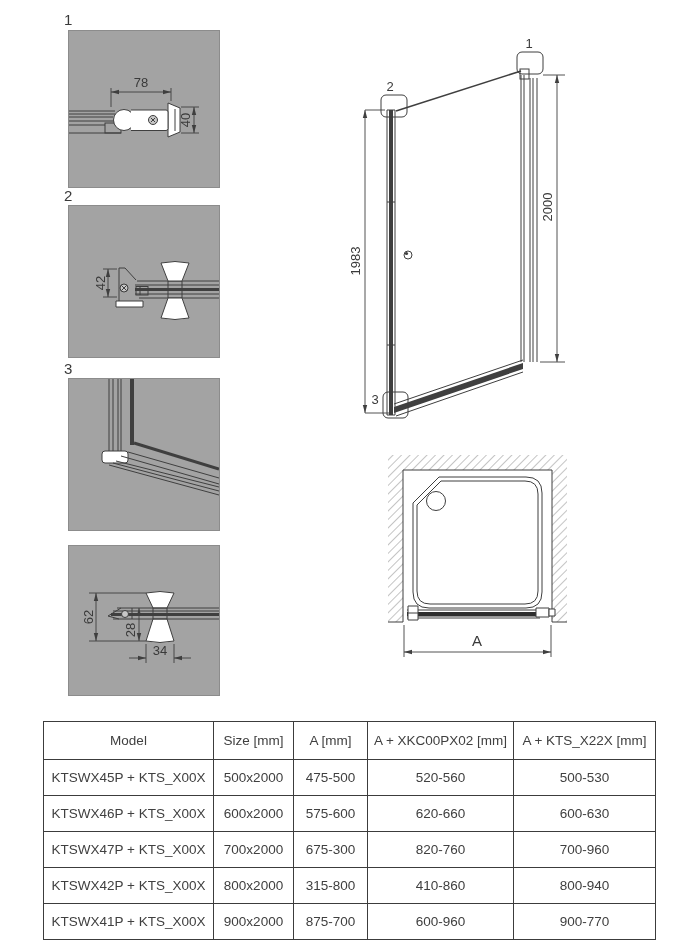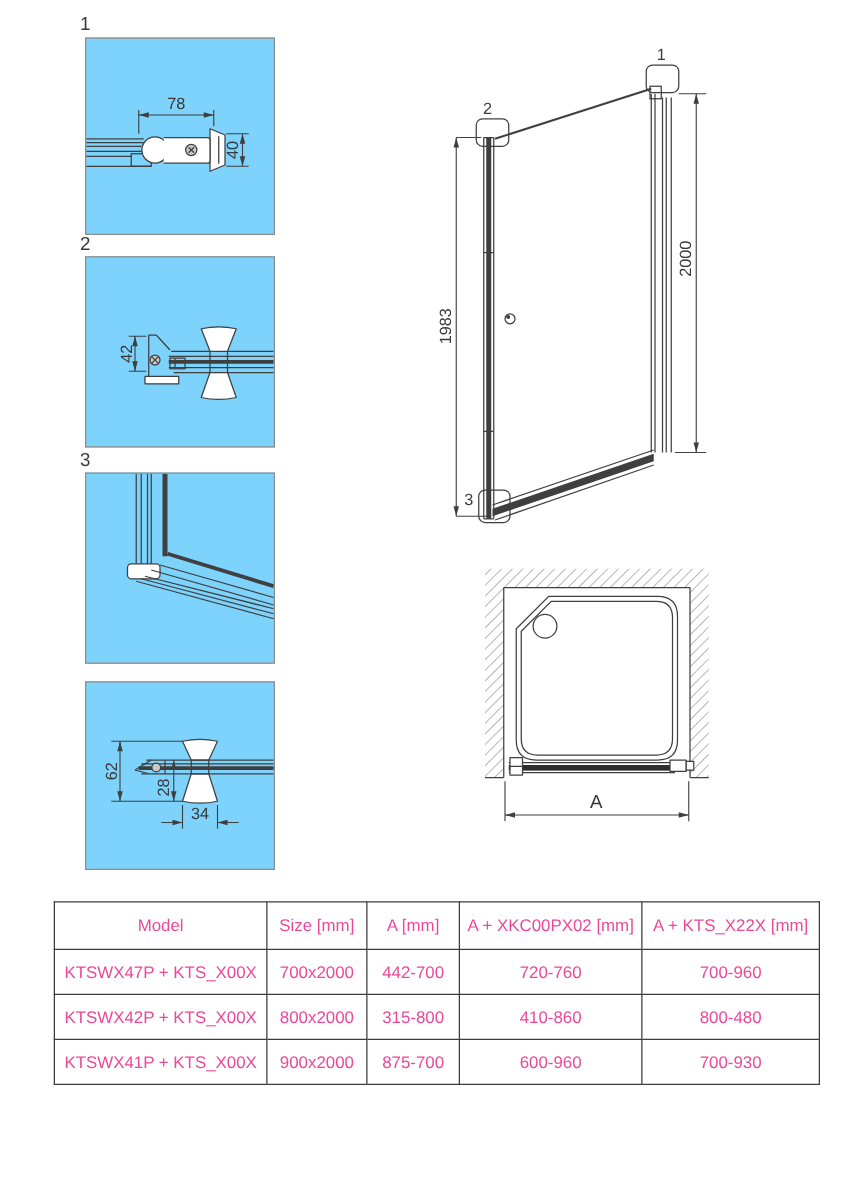--- a/index.html
+++ b/index.html
@@ -1,34 +1,34 @@
 <!DOCTYPE html>
 <html><head>
 <meta charset="utf-8">
 <style>
   html,body{margin:0;padding:0;background:#fff;}
   .page{
     position:relative;width:693px;height:943px;background:#fff;
     font-family:"Liberation Sans",sans-serif;color:#333;overflow:hidden;
   }
-  .detail-box{position:absolute;left:68px;width:150px;border:1.5px solid #8c8c8c;background:#7dd3fc;}
+  .detail-box{position:absolute;left:68px;width:150px;border:1.5px solid #8c8c8c;background:#a3a3a3;}
   .detail-label{position:absolute;left:64px;font-size:15px;color:#3a3a3a;}
   svg{display:block;}
   svg text{font-family:"Liberation Sans",sans-serif;font-size:13px;fill:#3a3a3a;}
   .ln{stroke:#3f3f3f;stroke-width:1;fill:none;}
   .ln2{stroke:#3f3f3f;stroke-width:1.6;fill:none;}
   .thick{stroke:#3f3f3f;stroke-width:3;fill:none;}
   .dark{fill:#3f3f3f;stroke:none;}
   .wt{fill:#ffffff;stroke:#3f3f3f;stroke-width:1;stroke-linejoin:round;}
   .dim{stroke:#3f3f3f;stroke-width:0.9;fill:none;}
   .arr{fill:#3f3f3f;stroke:none;}
   .scr{fill:#c8c8c8;stroke:#3f3f3f;stroke-width:1;}
   .spec-table{position:absolute;left:43px;top:721px;border-collapse:collapse;table-layout:fixed;}
   .spec-table td{border:1px solid #3c3c3c;text-align:center;vertical-align:middle;
-    font-size:13.5px;color:#ec4899;padding:0 4px;}
+    font-size:13.5px;color:#404040;padding:0 4px;}
   .spec-table .hrow td{height:37px;}
   .spec-table .brow td{height:35px;}
 </style>
 </head>
 <body>
 
 <div class="page">
 
   <div class="detail-label" style="top:11px;">1</div>
   <div class="detail-label" style="top:187px;">2</div>
@@ -253,36 +253,50 @@
     </colgroup>
     <tbody>
         <tr class="hrow">
       <td>Model</td>
       <td>Size [mm]</td>
       <td>A [mm]</td>
       <td>A + XKC00PX02 [mm]</td>
       <td>A + KTS_X22X [mm]</td>
     </tr>
     <tr class="brow">
+      <td>KTSWX45P + KTS_X00X</td>
+      <td>500x2000</td>
+      <td>475-500</td>
+      <td>520-560</td>
+      <td>500-530</td>
+    </tr>
+    <tr class="brow">
+      <td>KTSWX46P + KTS_X00X</td>
+      <td>600x2000</td>
+      <td>575-600</td>
+      <td>620-660</td>
+      <td>600-630</td>
+    </tr>
+    <tr class="brow">
       <td>KTSWX47P + KTS_X00X</td>
       <td>700x2000</td>
-      <td>442-700</td>
-      <td>720-760</td>
+      <td>675-300</td>
+      <td>820-760</td>
       <td>700-960</td>
     </tr>
     <tr class="brow">
       <td>KTSWX42P + KTS_X00X</td>
       <td>800x2000</td>
       <td>315-800</td>
       <td>410-860</td>
-      <td>800-480</td>
+      <td>800-940</td>
     </tr>
     <tr class="brow">
       <td>KTSWX41P + KTS_X00X</td>
       <td>900x2000</td>
       <td>875-700</td>
       <td>600-960</td>
-      <td>700-930</td>
+      <td>900-770</td>
     </tr>
   </tbody>
     </table>
 
 </div>
 
 </body></html>

